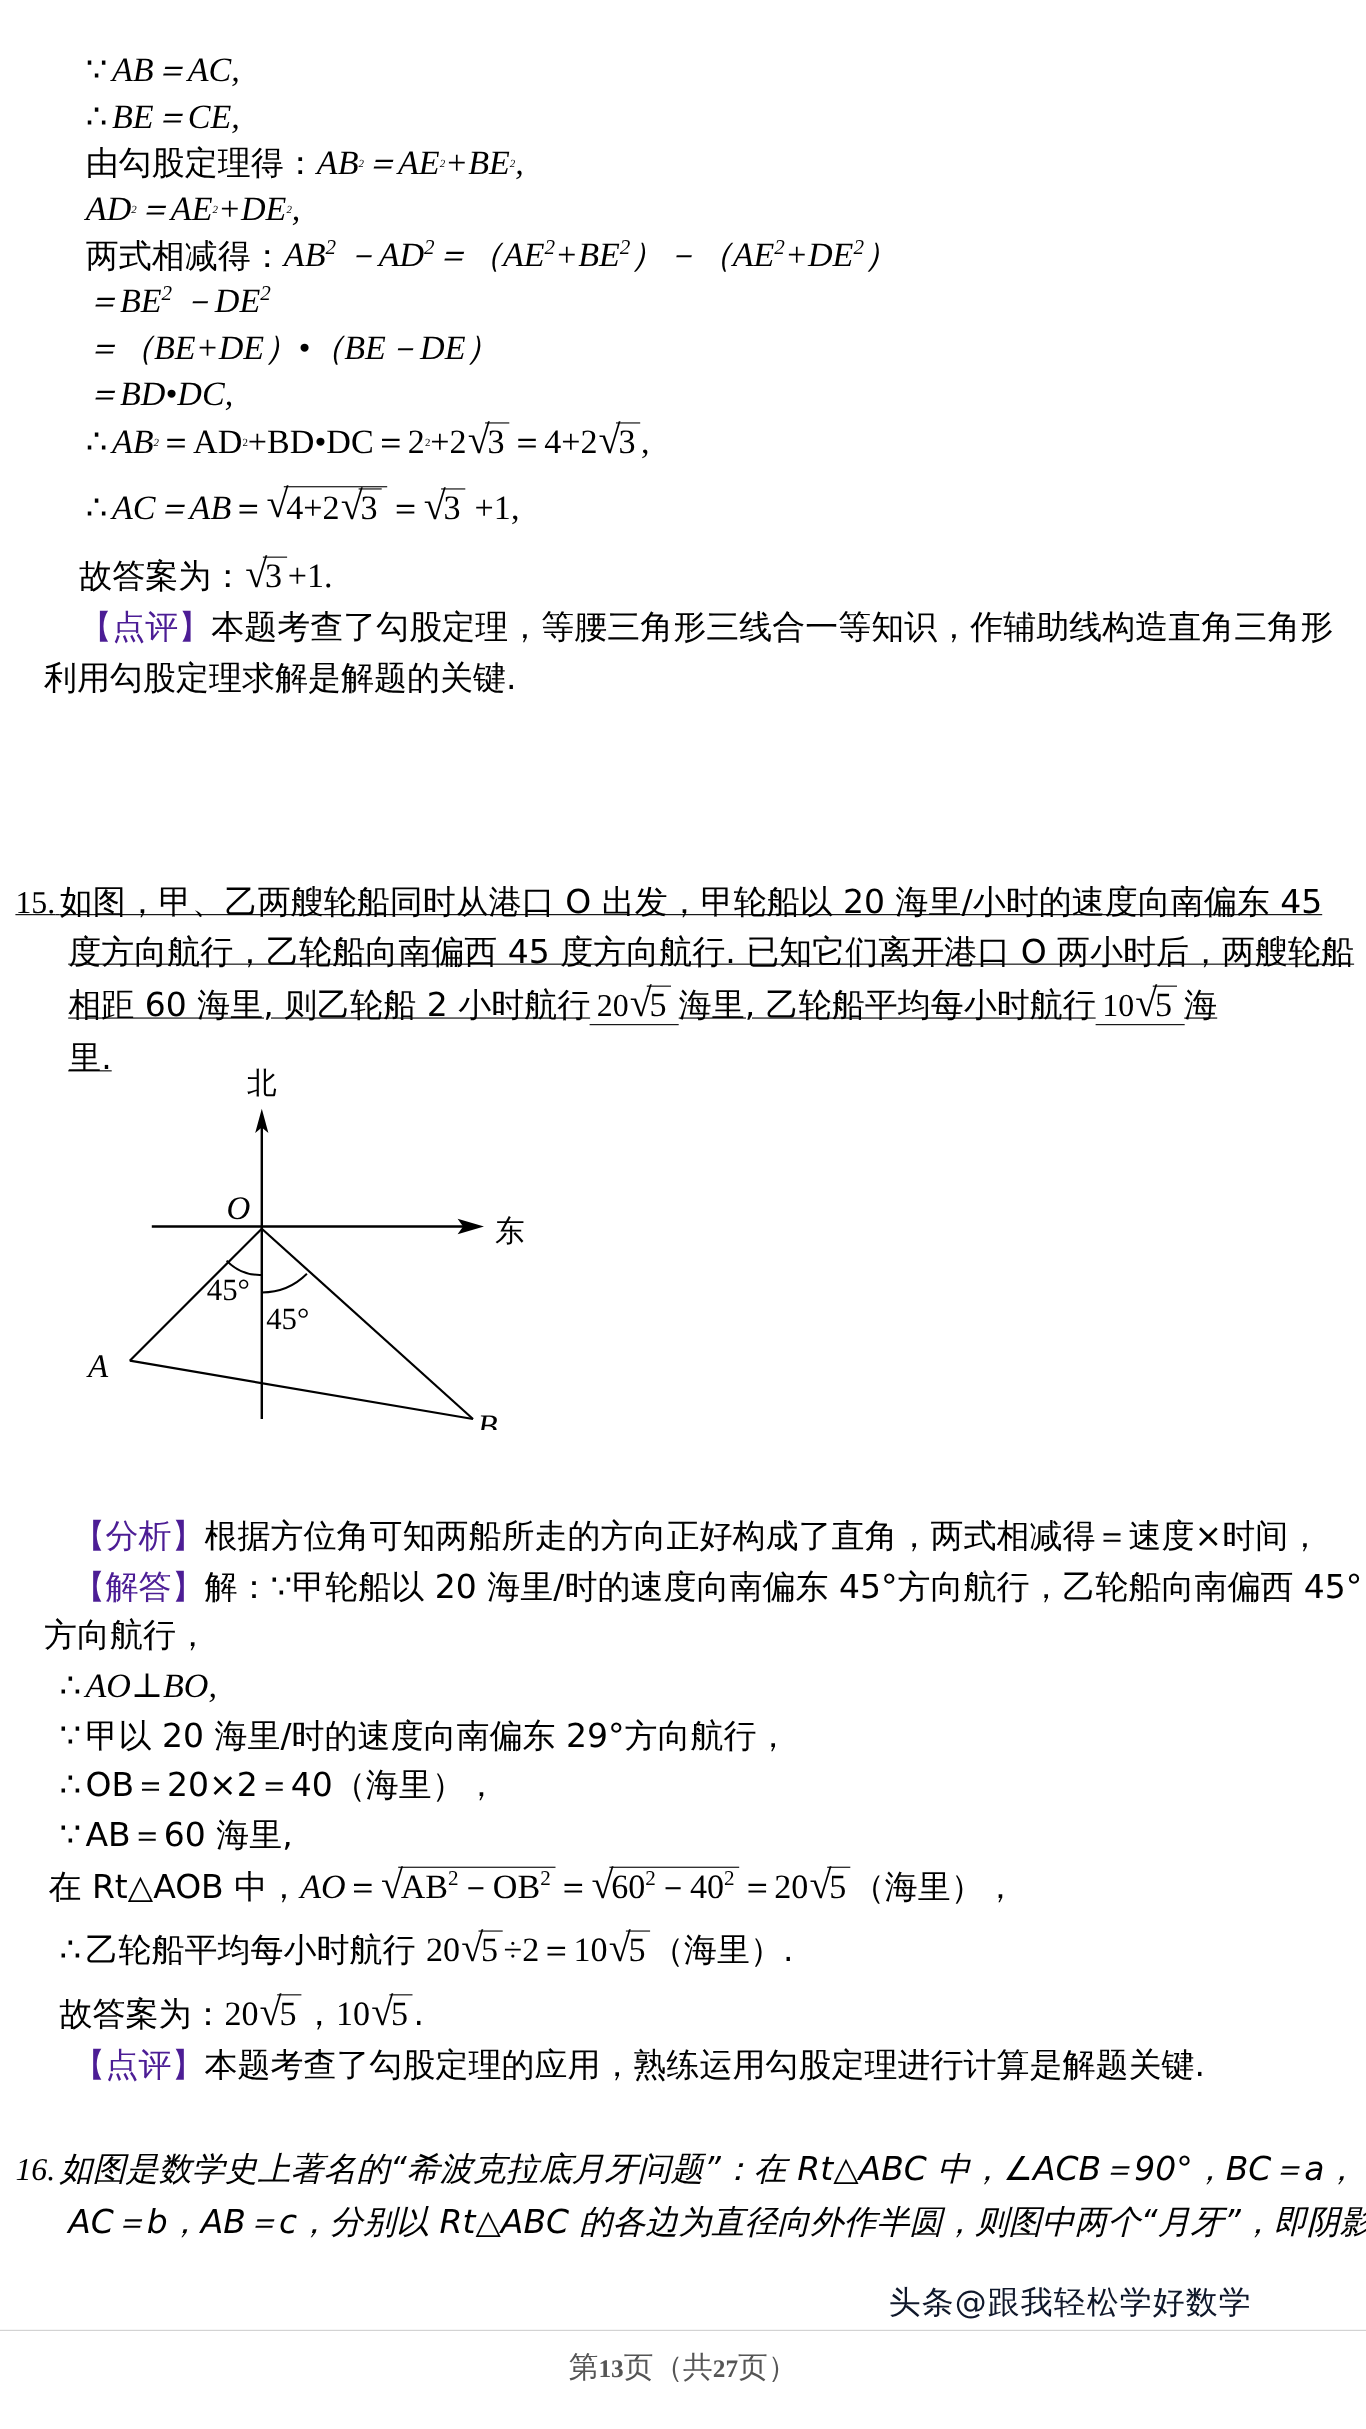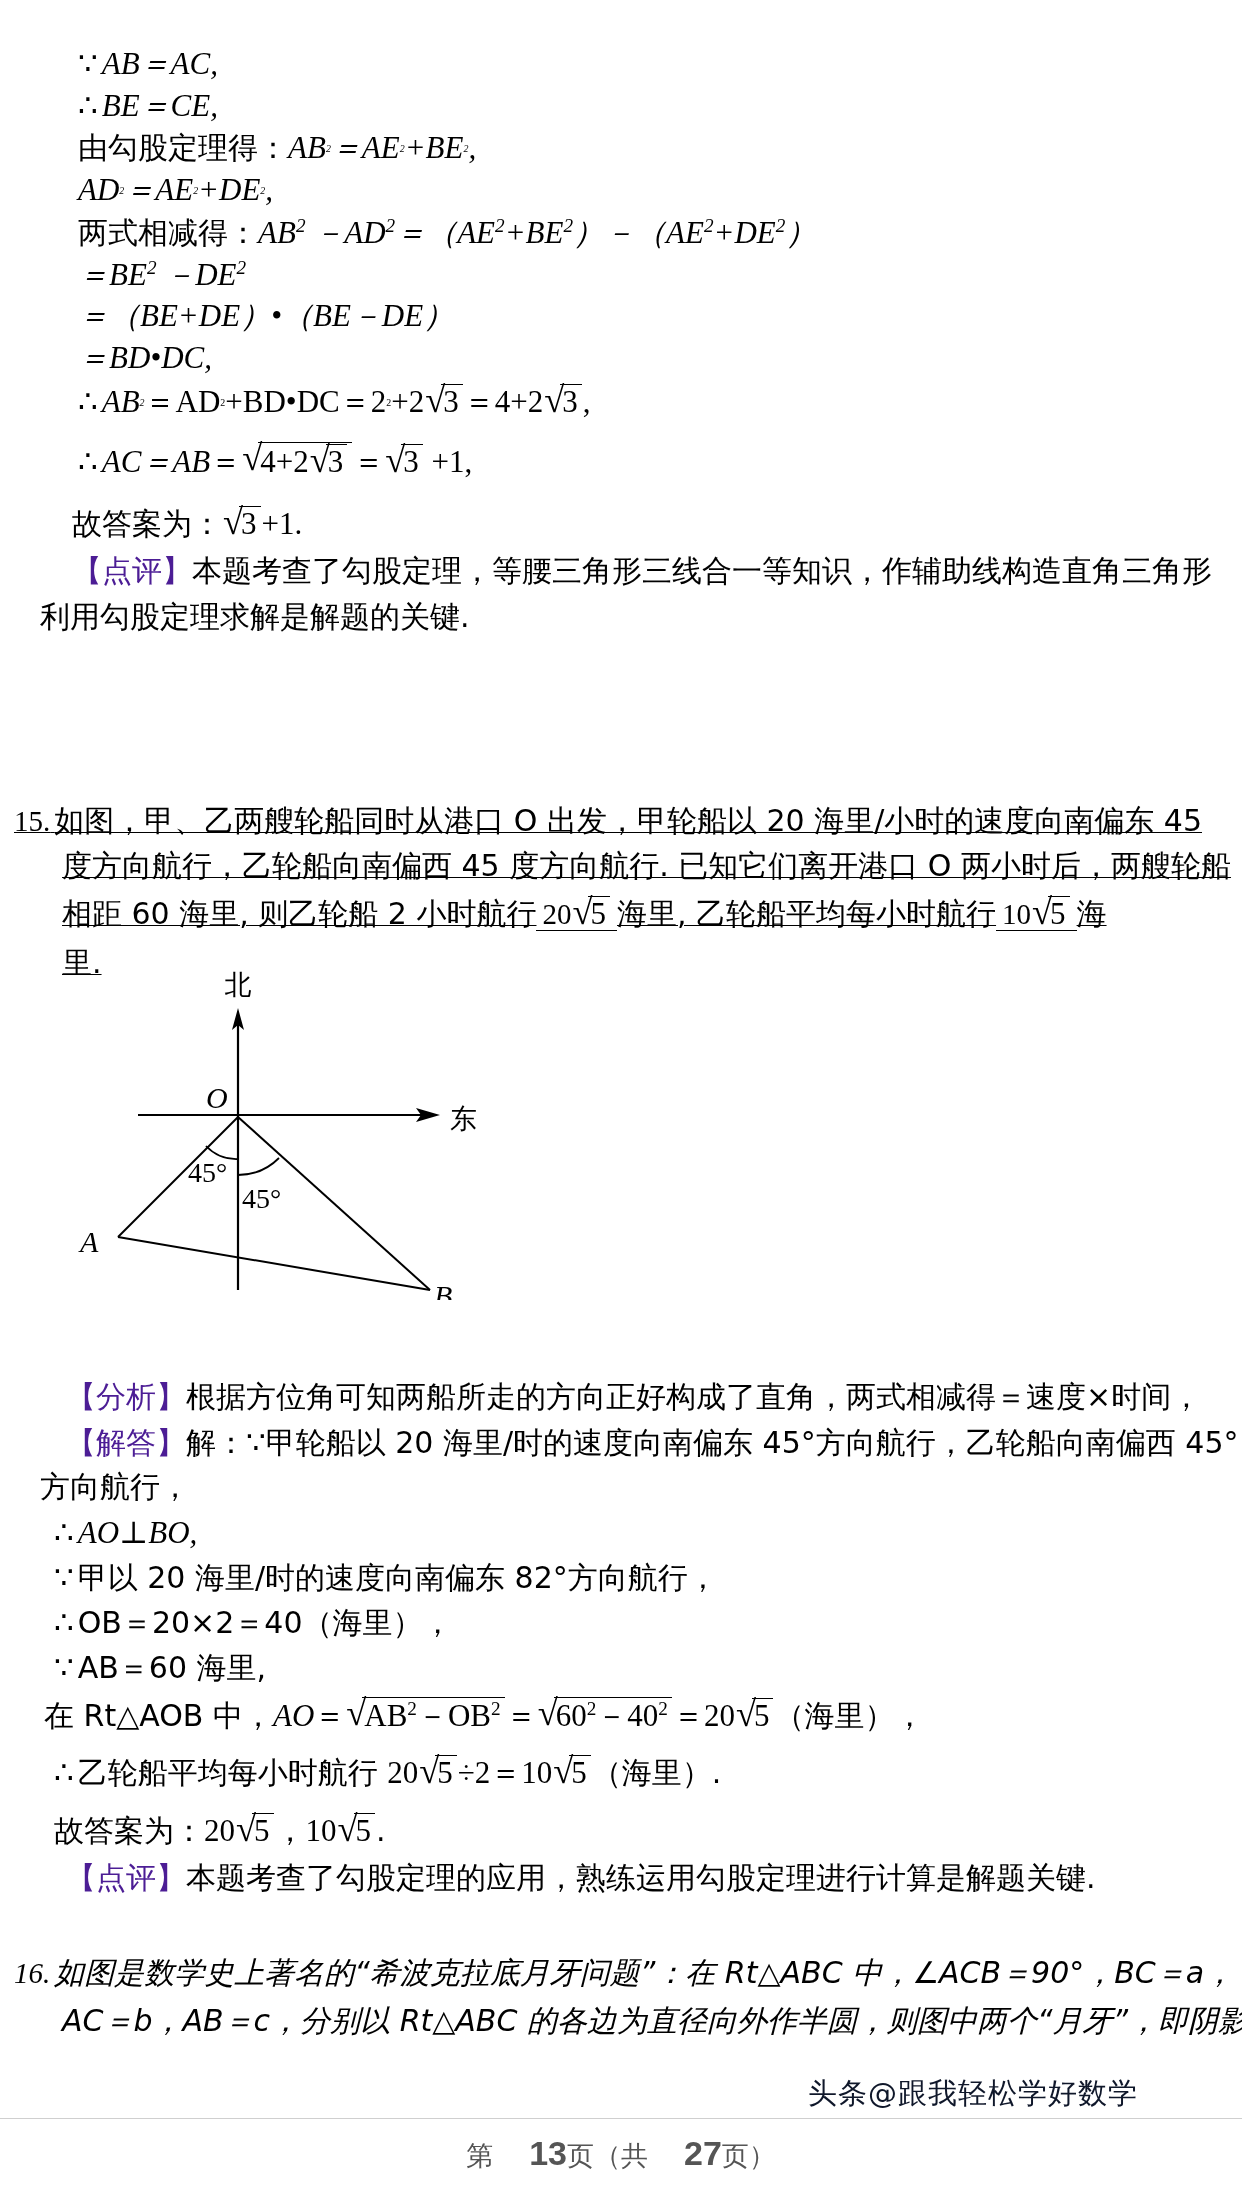--- a/index.html
+++ b/index.html
@@ -132,21 +132,21 @@
   #page-footer {
     position: absolute;
     left: 0;
     top: 2134px;
     width: 1242px;
     text-align: center;
     color: #555555;
     font-family: "DejaVu Sans", "Liberation Sans", sans-serif;
     font-size: 27px;
   }
-  #page-footer b { font-family: Liberation Sans, sans-serif; font-size: 34px; margin-left: 36px; }
+  #page-footer b { font-family: Liberation Serif, serif; font-size: 23px; }
   #watermark {
     position: absolute;
     right: 46px;
     top: 2074px;
     color: #0f172a;
     font-family: "DejaVu Sans", "Liberation Sans", sans-serif;
     font-size: 29px;
     letter-spacing: 1px;
   }
   .nb { white-space: nowrap; }
@@ -272,21 +272,21 @@
     </div>
     <div class="srow line">
       <span class="cn">方向航行，</span>
     </div>
     <div class="srow line" style="padding-left:14px">
       <span class="mu">∴</span>
       <span class="mi">AO⊥BO,</span>
     </div>
     <div class="srow line" style="padding-left:14px">
       <span class="mu">∵</span>
-      <span class="cn">甲以 20 海里/时的速度向南偏东 82°方向航行，</span>
+      <span class="cn">甲以 20 海里/时的速度向南偏东 29°方向航行，</span>
     </div>
     <div class="srow line" style="padding-left:14px">
       <span class="mu">∴</span>
       <span class="cn">OB＝20×2＝40（海里），</span>
     </div>
     <div class="srow line" style="padding-left:14px">
       <span class="mu">∵</span>
       <span class="cn">AB＝60 海里,</span>
     </div>
 

